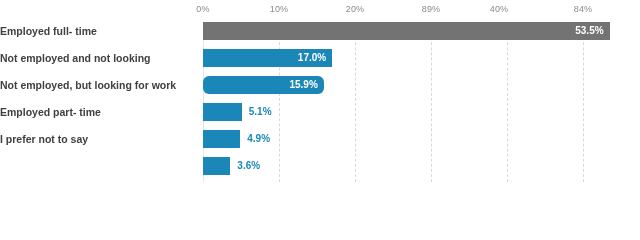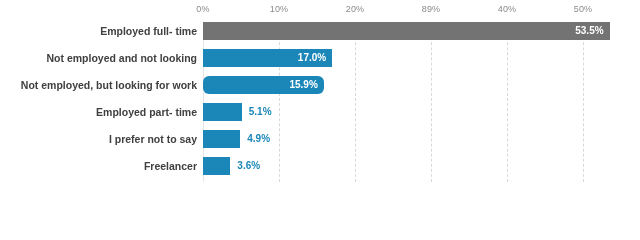--- a/index.html
+++ b/index.html
@@ -73,21 +73,21 @@
     height: 18px;
     margin-bottom: 9px;
   }
   .cat-label {
     position: absolute;
     left: 0;
     top: 0;
     width: 197px;
     height: 18px;
     line-height: 18px;
-    text-align: right;
+    text-align: left;
     font-size: 10.5px;
     font-weight: bold;
     color: #404040;
     white-space: nowrap;
     overflow: hidden;
   }
   .bar {
     position: absolute;
     left: 203px;
     top: 0;
@@ -129,22 +129,22 @@
 </head>
 <body>
 
 <div id="chart-root">
 
   <div class="x-axis">
       <div class="x-tick-label" style="left: 0px;">0%</div>
       <div class="x-tick-label" style="left: 76px;">10%</div>
       <div class="x-tick-label" style="left: 152px;">20%</div>
       <div class="x-tick-label" style="left: 228px;">89%</div>
-      <div class="x-tick-label" style="left: 304px;">40%</div>
-      <div class="x-tick-label" style="left: 380px;">50%</div>
+      <div class="x-tick-label" style="left: 296px;">40%</div>
+      <div class="x-tick-label" style="left: 380px;">84%</div>
     </div>
 
   <div class="plot-area">
       <div class="gridline zero" style="left: 0px;"></div>
       <div class="gridline" style="left: 76px;"></div>
       <div class="gridline" style="left: 152px;"></div>
       <div class="gridline" style="left: 228px;"></div>
       <div class="gridline" style="left: 304px;"></div>
       <div class="gridline" style="left: 380px;"></div>
     </div>
@@ -172,19 +172,18 @@
         <div class="cat-label">Employed part- time</div>
         <div class="bar" style="width: 38.76px; background: rgb(27, 135, 184);"></div>
         <div class="bar-value-outside" style="left: 248.76px;">5.1%</div>
       </div>
       <div class="row">
         <div class="cat-label">I prefer not to say</div>
         <div class="bar" style="width: 37.24px; background: rgb(27, 135, 184);"></div>
         <div class="bar-value-outside" style="left: 247.24px;">4.9%</div>
       </div>
       <div class="row">
-        <div class="cat-label">Freelancer</div>
         <div class="bar" style="width: 27.36px; background: rgb(27, 135, 184);"></div>
         <div class="bar-value-outside" style="left: 237.36px;">3.6%</div>
       </div>
     </div>
 
 </div>
 
 </body></html>

